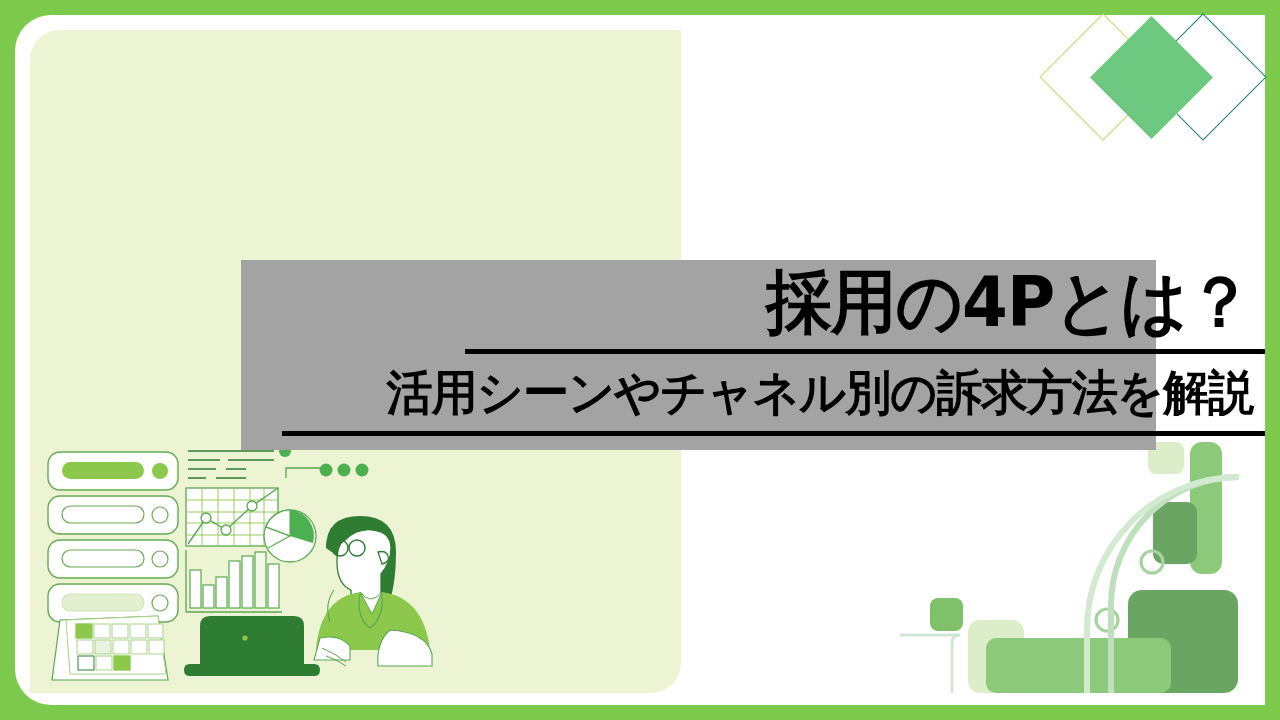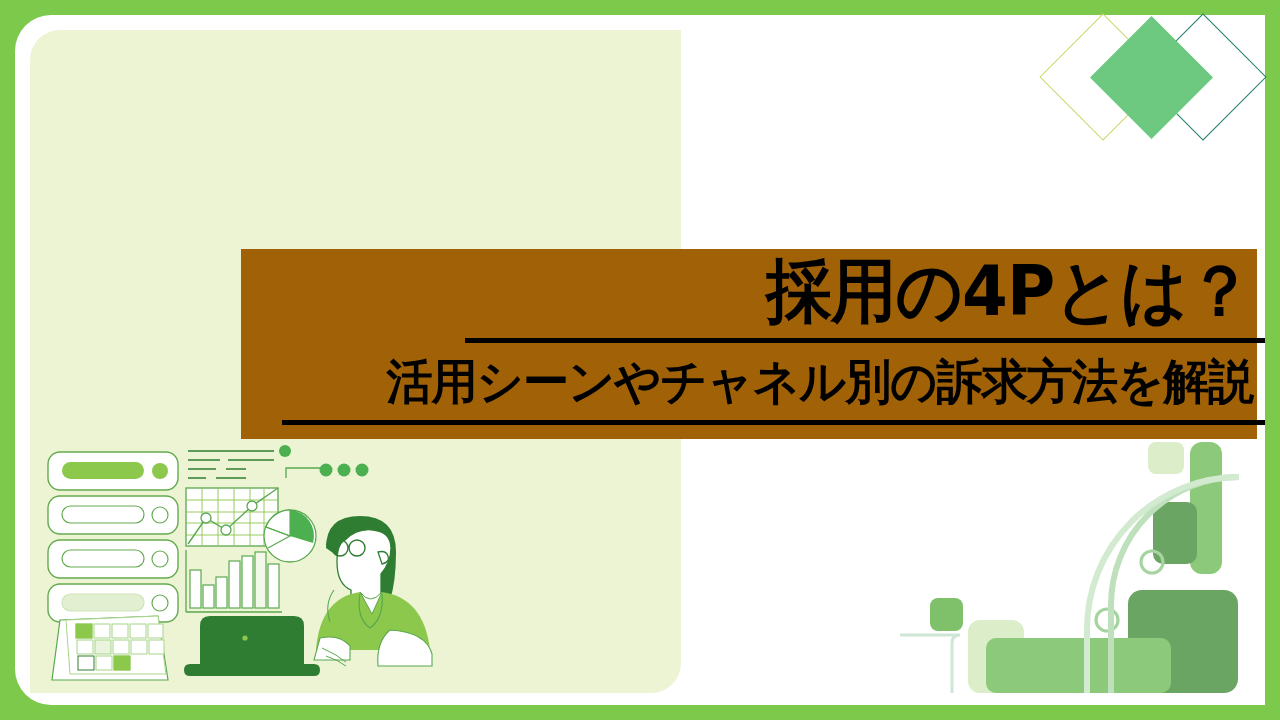--- a/index.html
+++ b/index.html
@@ -33,22 +33,22 @@
     left:108px;top:18px;width:88px;height:88px;
     border:1.4px solid #1f7f6b;transform:rotate(45deg);
   }
   .dia-fill{
     left:58px;top:20px;width:87px;height:87px;
     background:#6dc980;transform:rotate(45deg);
   }
 
   
   .title-band{
-    position:absolute;left:241px;top:249px;width:1016px;height:190px;
-    background:#a16207;
+    position:absolute;left:241px;top:260px;width:915px;height:190px;
+    background:#a3a3a3;
   }
   .title-main{
     position:absolute;left:0;top:0;width:1024px;
     text-align:right;padding-right:14px;box-sizing:border-box;
     font-size:70px;line-height:84px;font-weight:900;color:#000000;
     letter-spacing:-1px;
     font-family:"DejaVu Sans","Liberation Sans",sans-serif;
     transform:scaleX(0.94);transform-origin:right top;
   }
   .rule-1{

